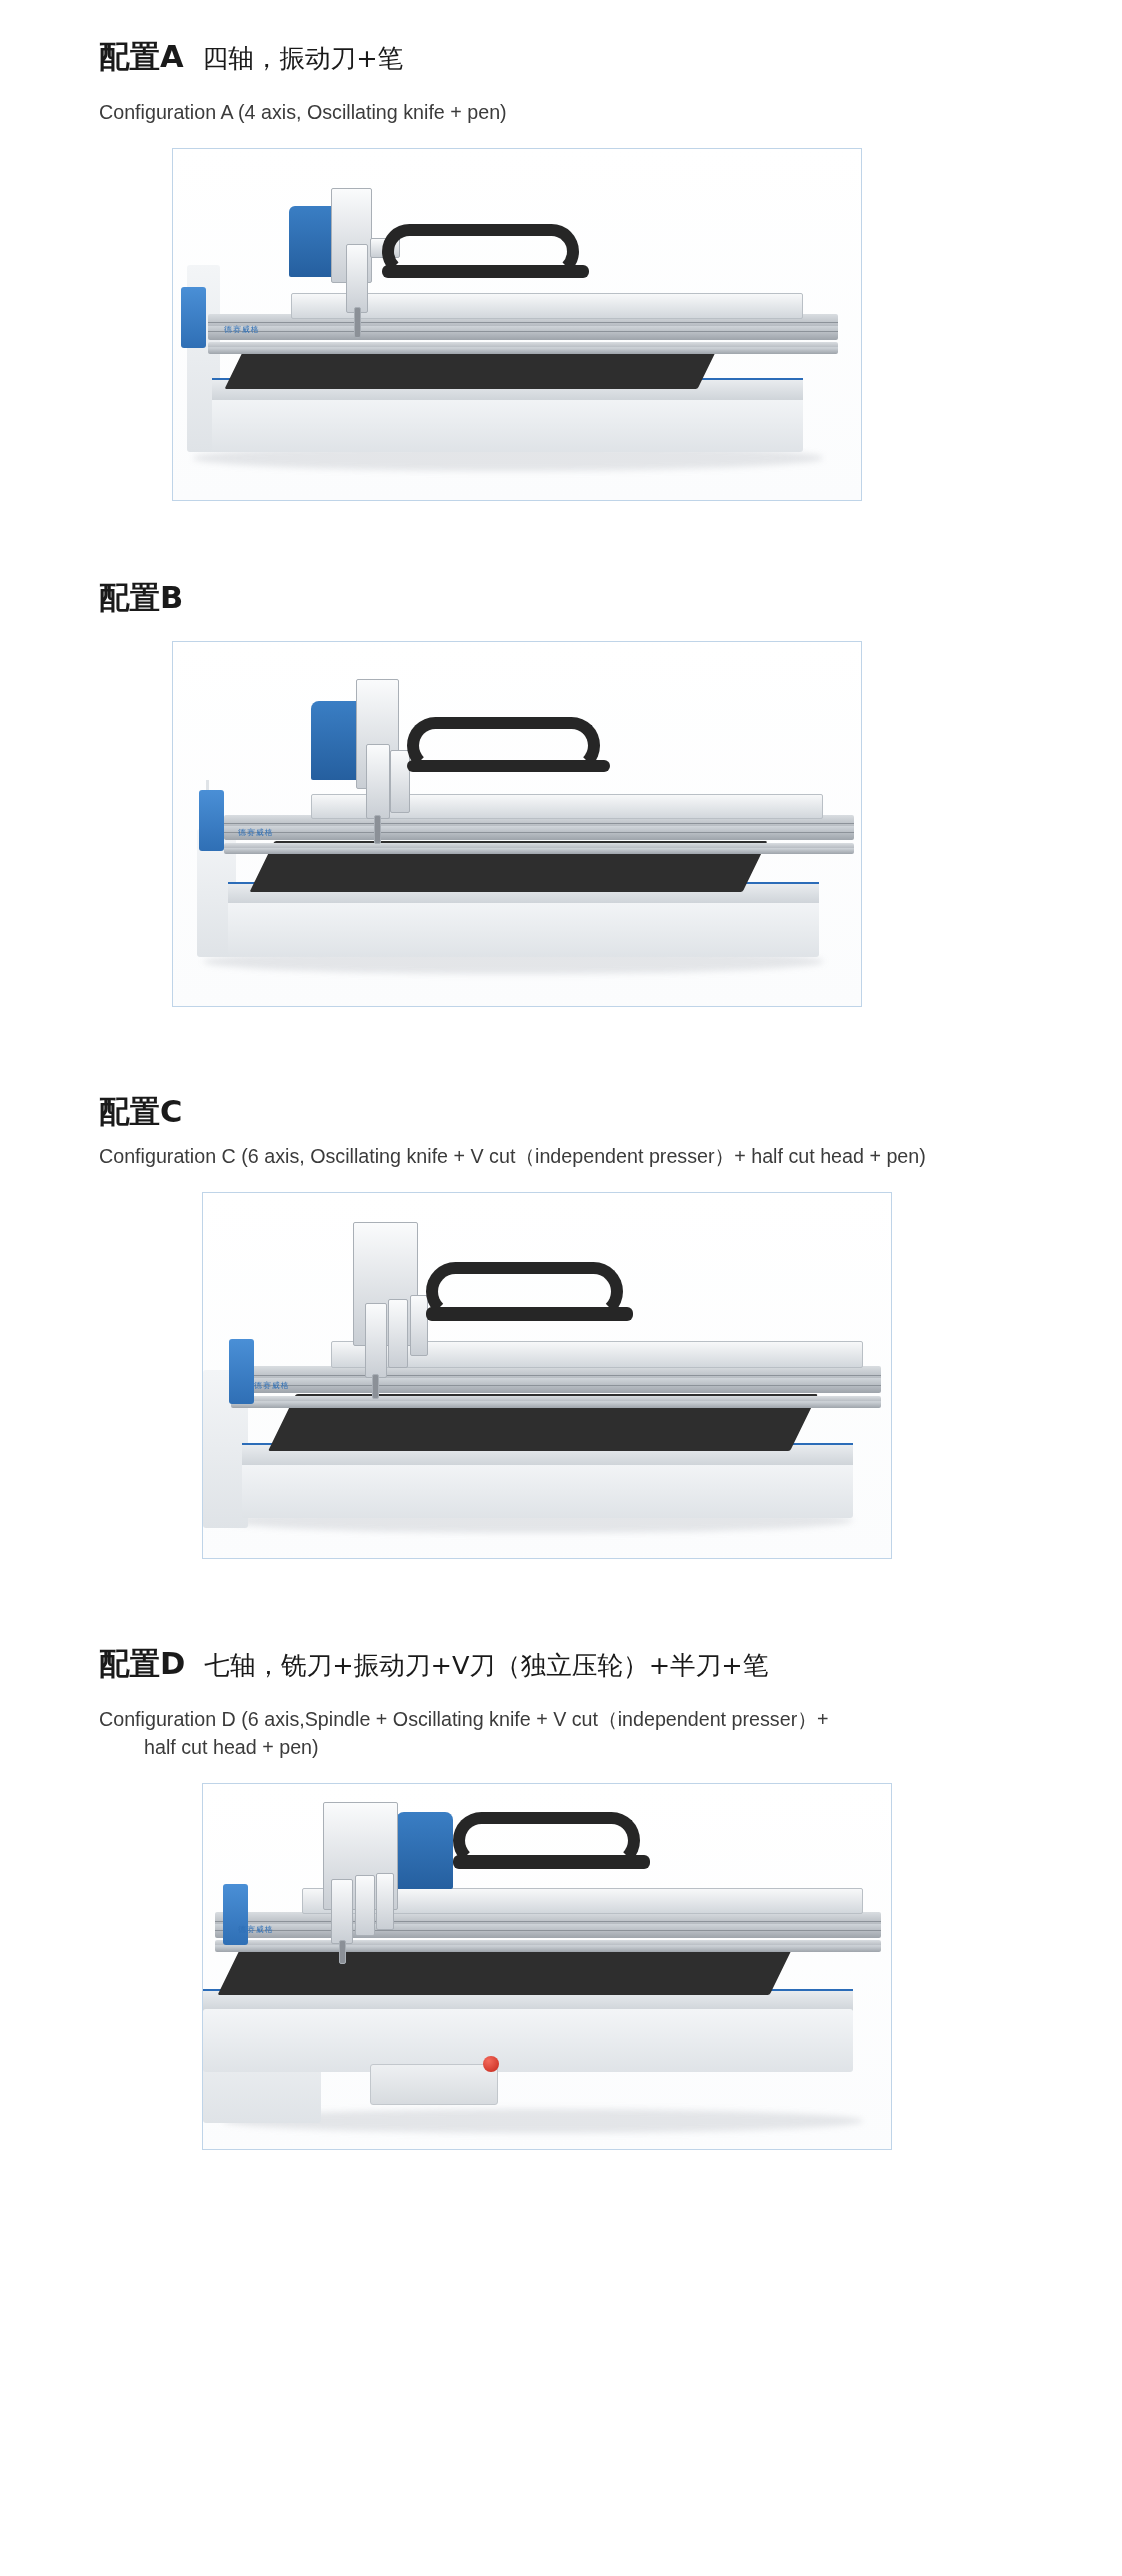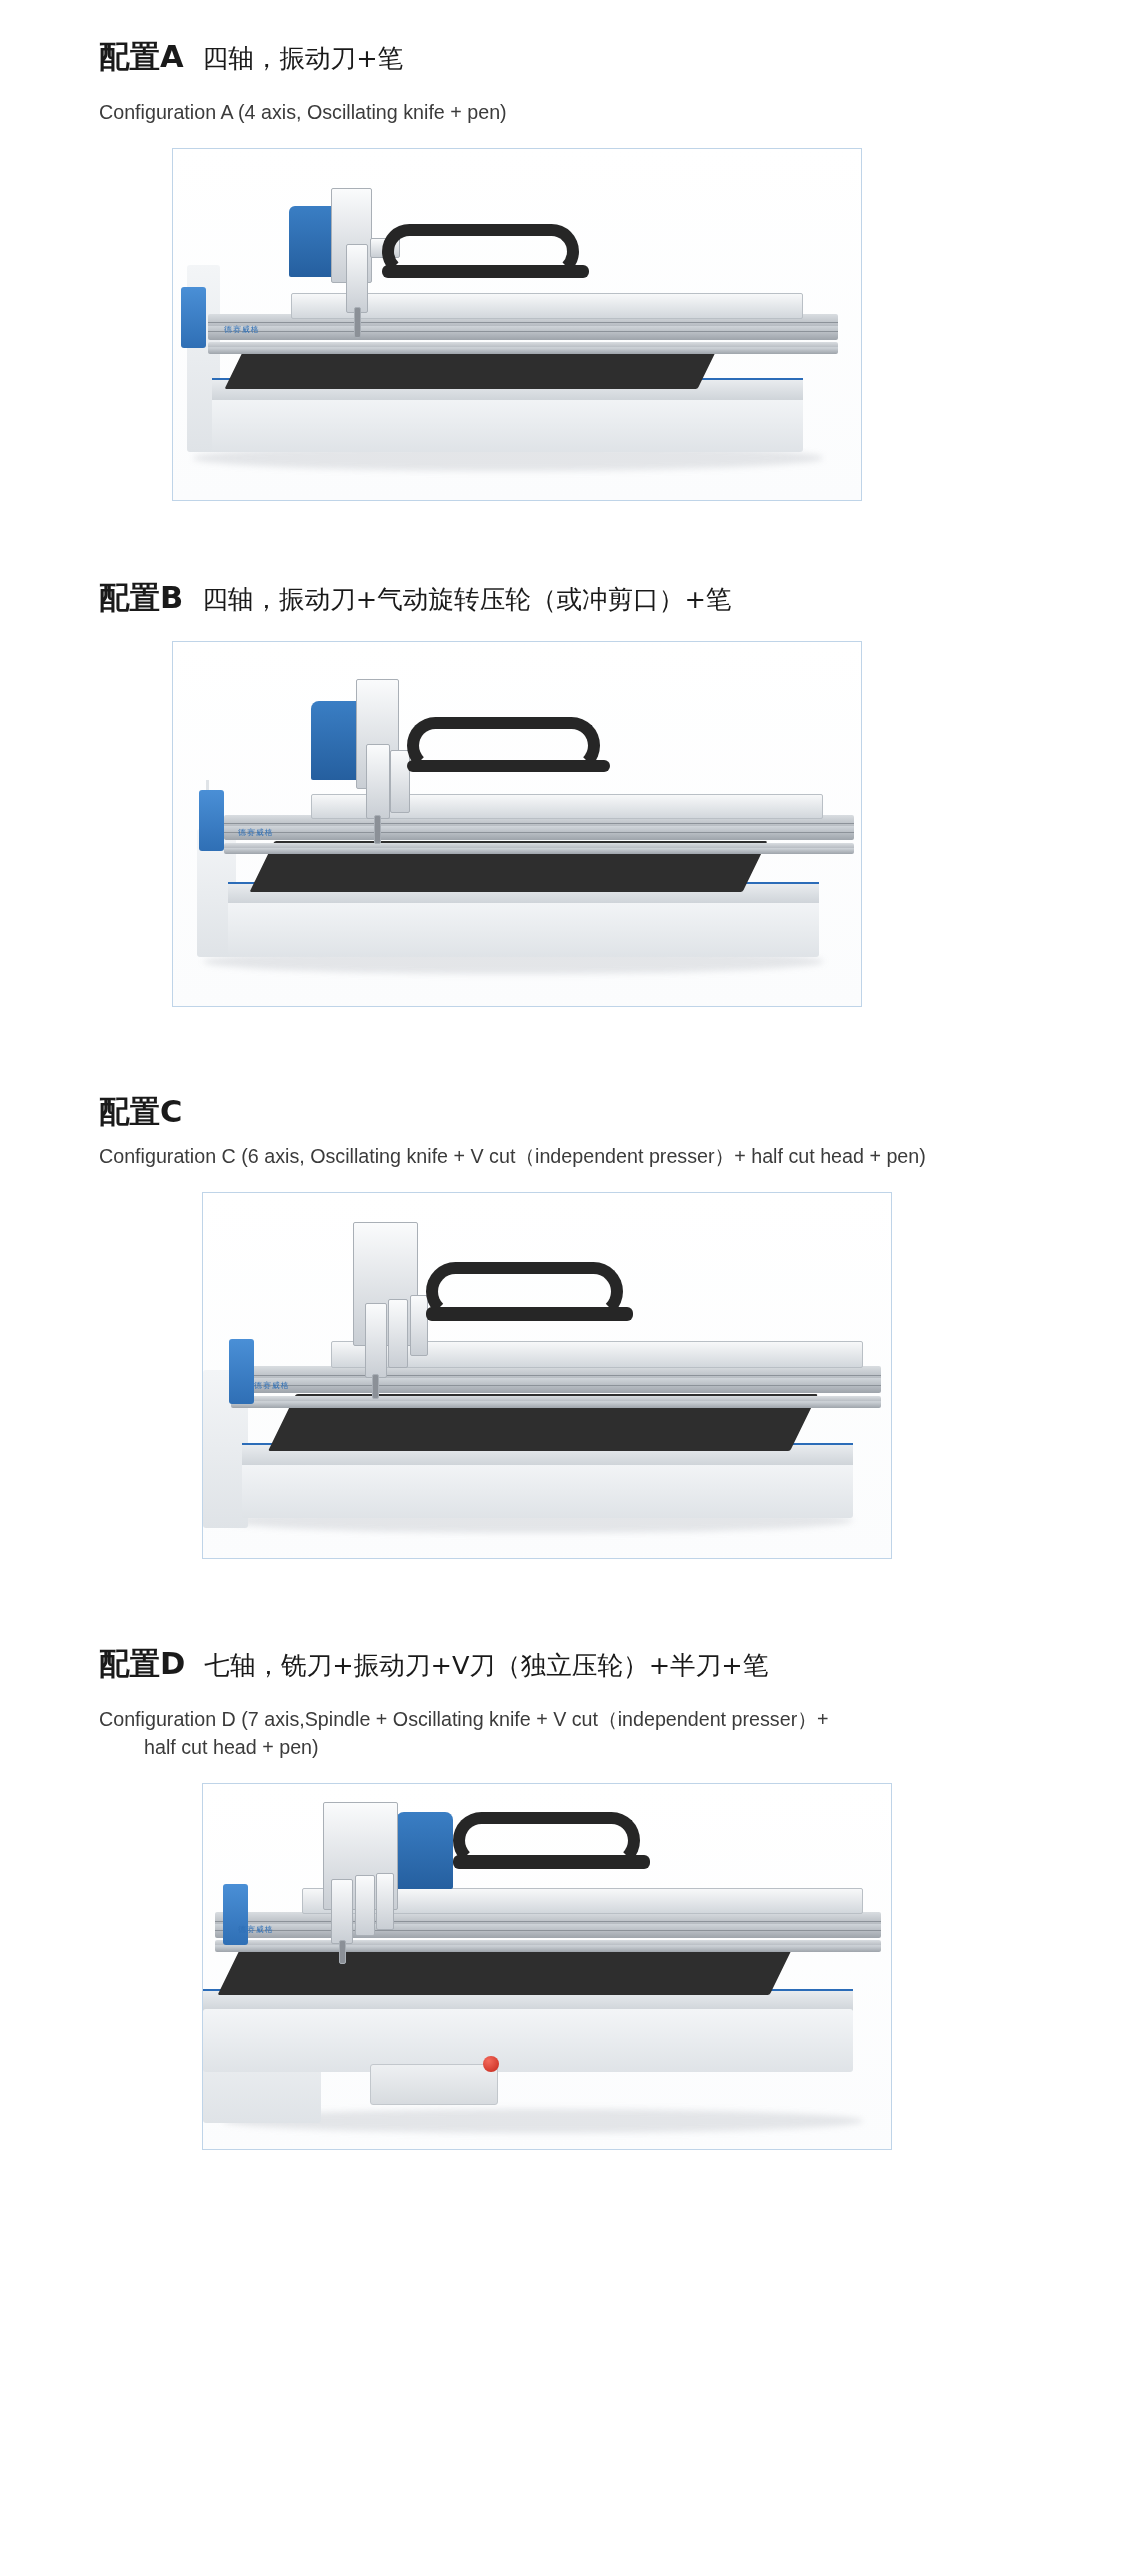--- a/index.html
+++ b/index.html
@@ -196,21 +196,20 @@
         <div class="m-chain" style="left:209px;top:75px;width:197px;height:55px;border-bottom-color:transparent;"></div>
         <div class="m-chain-bar" style="left:209px;top:116px;width:207px;height:12.8px;"></div>
         <div class="m-logo" style="left:51px;top:175px;">德赛威格</div>
       </div>
     </div>
   </section>
 
   <section class="config-block" style="margin-top:77px;">
     <div class="heading-row">
       <span class="heading-cn-label">配置B</span>
-      <span class="heading-cn-desc">四轴，振动刀+气动旋转压轮（或冲剪口）+笔</span>
     </div>
     <div class="photo-frame" style="width:690px;height:366px;margin-left:172px;">
       <div class="machine">
         <div class="m-shadow" style="left:29.6px;top:307px;width:621px;height:25.6px;"></div>
         <div class="m-base" style="left:23.6px;top:187px;width:39px;height:128px;"></div>
         <div class="m-cable" style="left:33px;top:138px;width:21.7px;height:59px;"></div>
         <div class="m-base" style="left:55px;top:258px;width:591px;height:57px;"></div>
         <div class="m-table-side" style="left:55px;top:240px;width:591px;height:21.7px;"></div>
         <div class="m-table-top" style="left:89px;top:199px;width:493px;height:51px;transform:skewX(-26deg);"></div>
         <div class="m-rail" style="left:51px;top:173px;width:630px;height:25.6px;"></div>
@@ -260,21 +259,21 @@
       </div>
     </div>
   </section>
 
   <section class="config-block" style="margin-top:85px;">
     <div class="heading-row">
       <span class="heading-cn-label">配置D</span>
       <span class="heading-cn-desc">七轴，铣刀+振动刀+V刀（独立压轮）+半刀+笔</span>
     </div>
     <div class="heading-en">
-      <span>Configuration D (7 axis,Spindle + Oscillating knife + V cut（independent presser）+</span>
+      <span>Configuration D (6 axis,Spindle + Oscillating knife + V cut（independent presser）+</span>
       <span class="second-line">half cut head + pen)</span>
     </div>
     <div class="photo-frame" style="width:690px;height:367px;margin-left:202px;">
       <div class="machine">
         <div class="m-shadow" style="left:19.7px;top:325px;width:640px;height:23.6px;"></div>
         <div class="m-base" style="left:0px;top:223px;width:118px;height:116px;"></div>
         <div class="m-table-side" style="left:0px;top:205px;width:650px;height:21.7px;"></div>
         <div class="m-table-top" style="left:27.6px;top:156px;width:552px;height:55px;transform:skewX(-26deg);"></div>
         <div class="m-base" style="left:0px;top:225px;width:650px;height:63px;"></div>
         <div class="m-panel" style="left:167px;top:280px;width:128px;height:41px;"></div>

